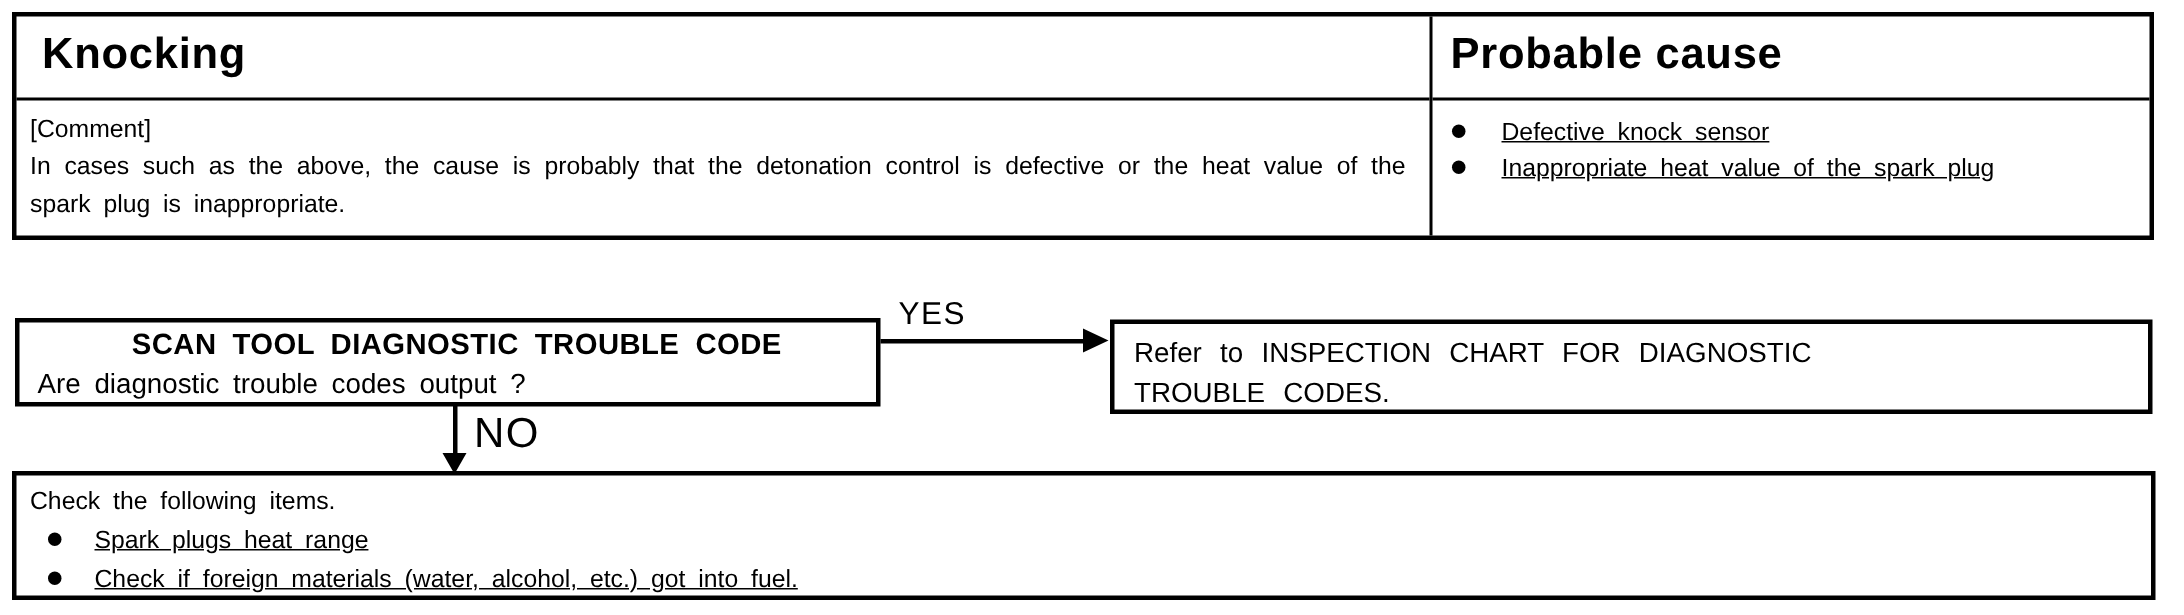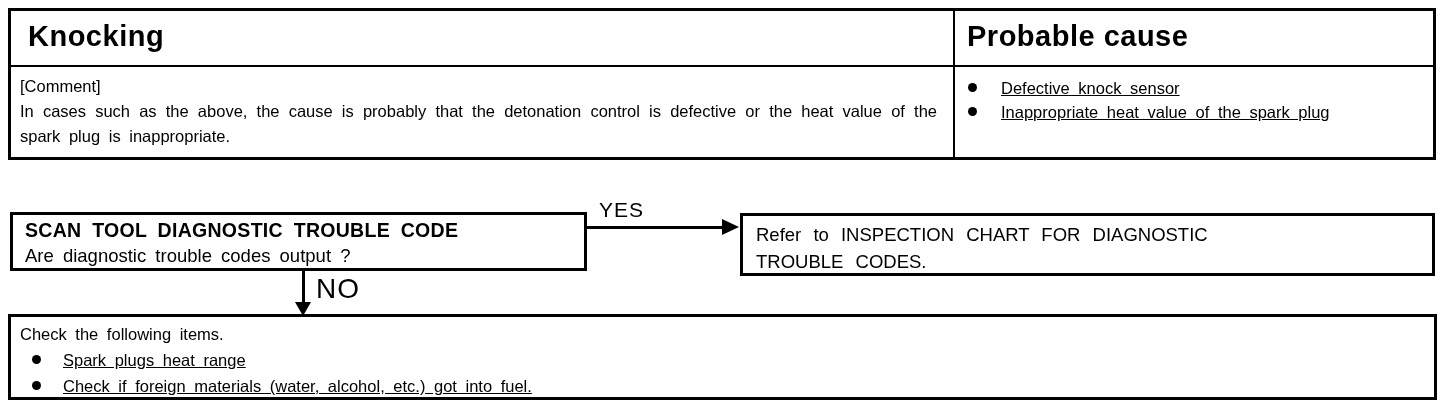--- a/index.html
+++ b/index.html
@@ -77,20 +77,21 @@
     box-sizing: border-box;
     background: #fff;
   }
   .decision-box { left: 10px; top: 212px; width: 577px; height: 59px; padding: 3px 0 0 12px; }
   .decision-title {
     font-size: 19.5px;
     font-weight: bold;
     line-height: 25px;
     word-spacing: 5px;
     letter-spacing: 0.3px;
+    text-align: center;
   }
   .decision-question {
     font-size: 18.5px;
     line-height: 25px;
     word-spacing: 4px;
   }
 
   .result-box { left: 740px; top: 213px; width: 695px; height: 63px; padding: 5px 0 0 13px; }
   .result-text {
     font-size: 18.5px;

